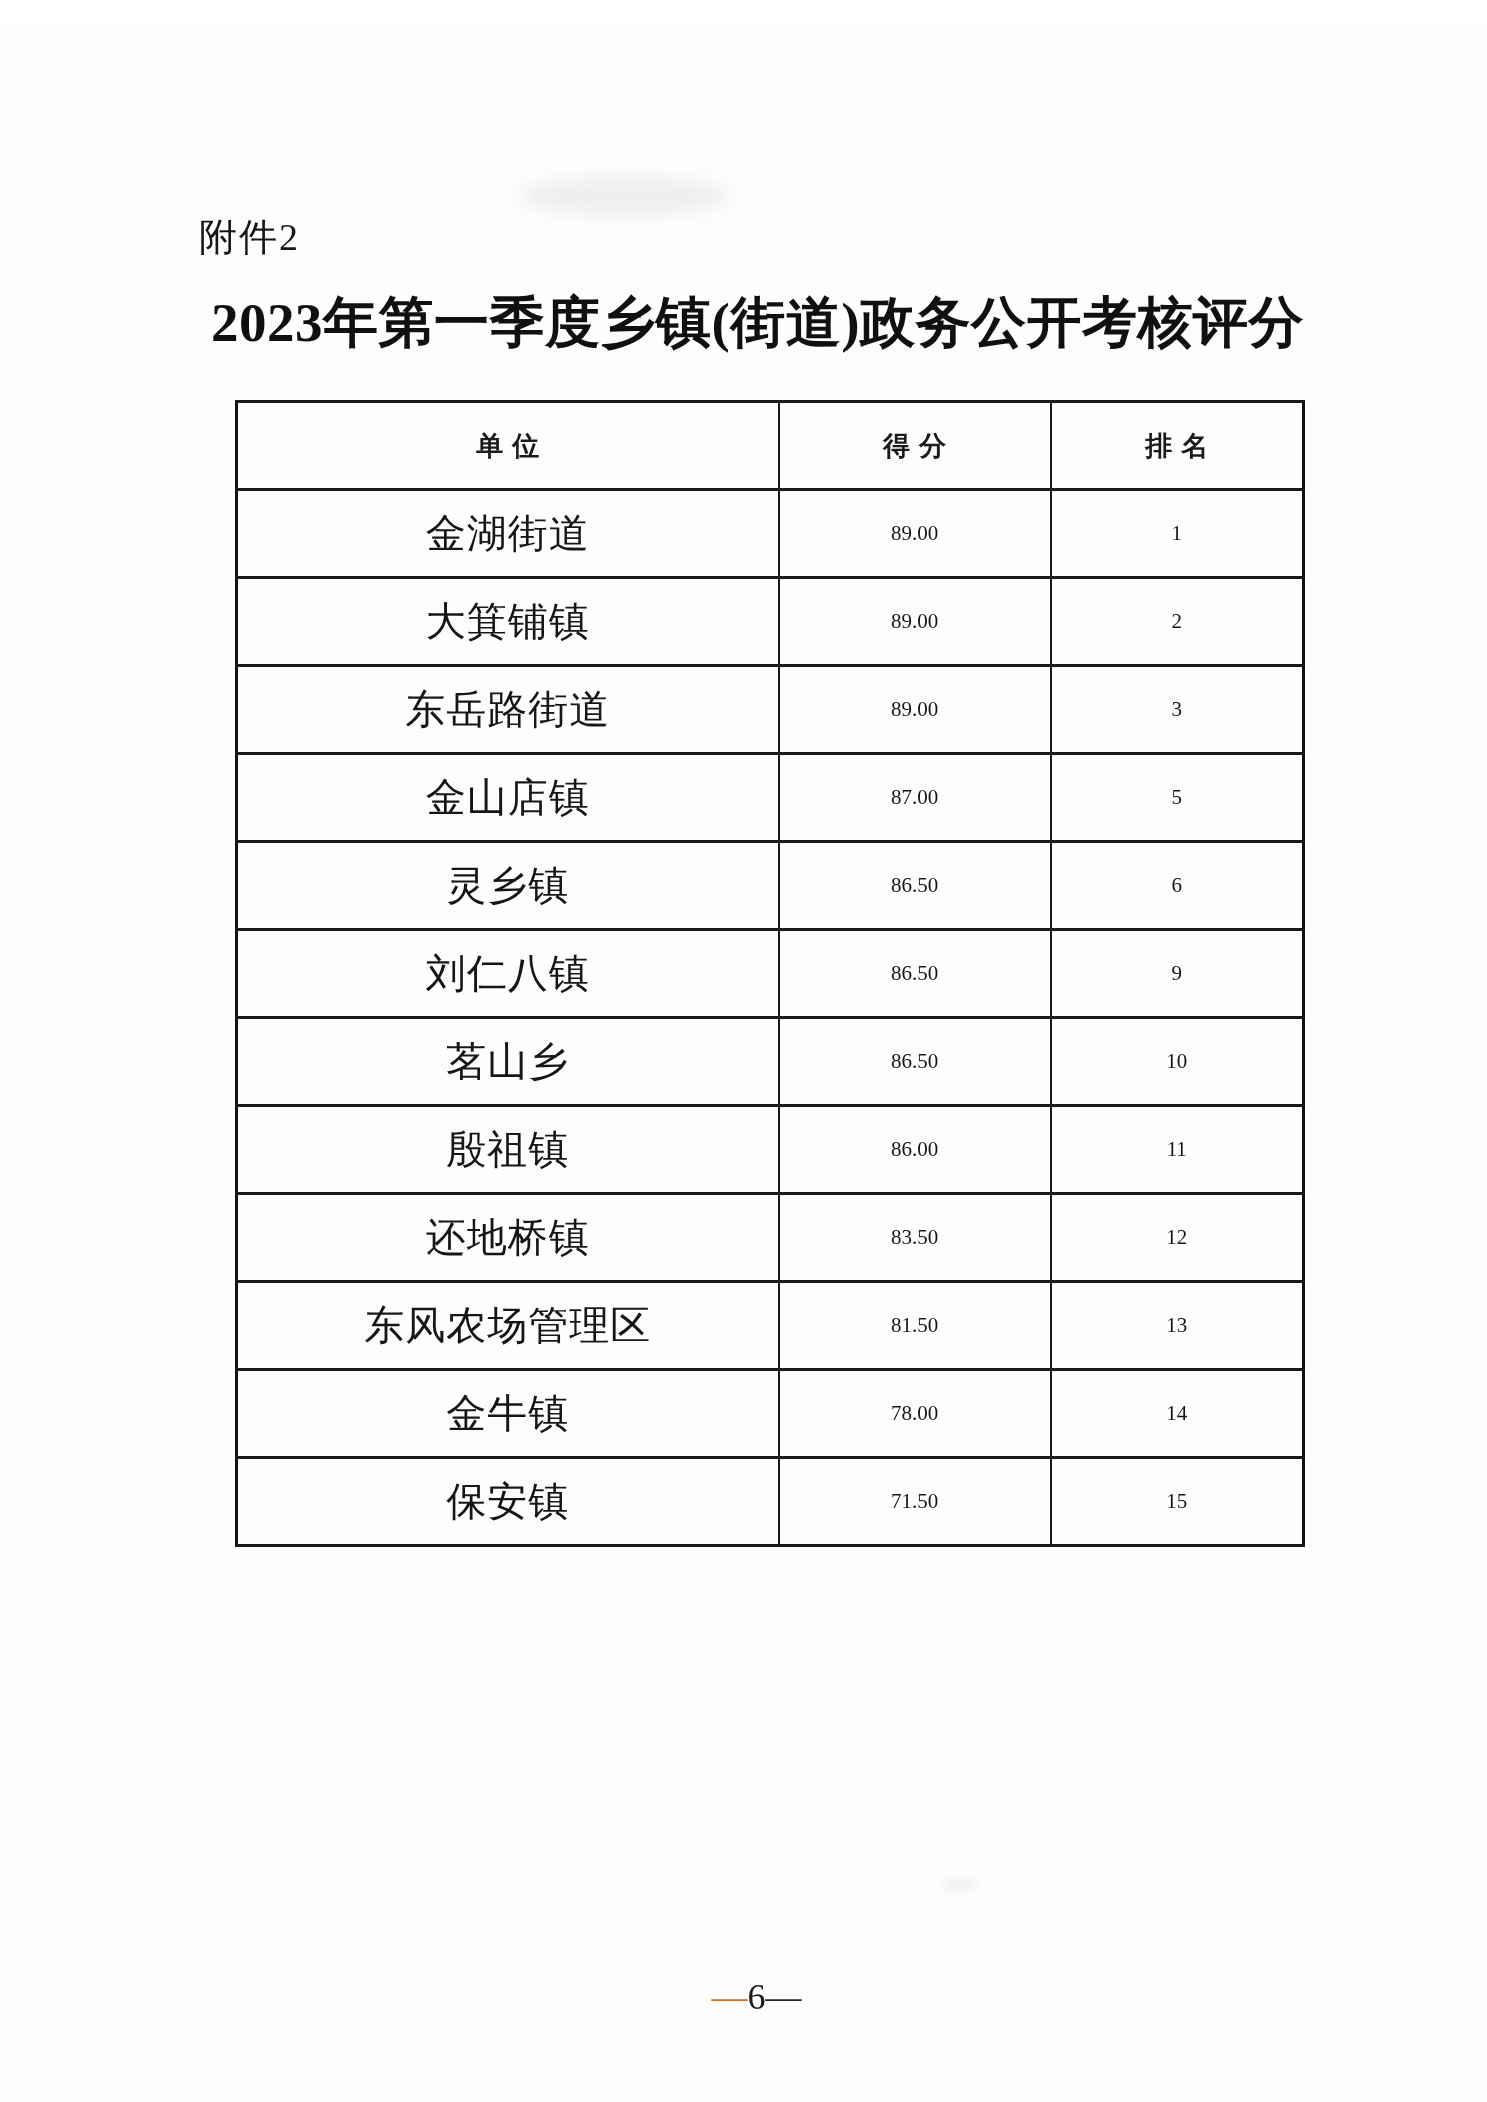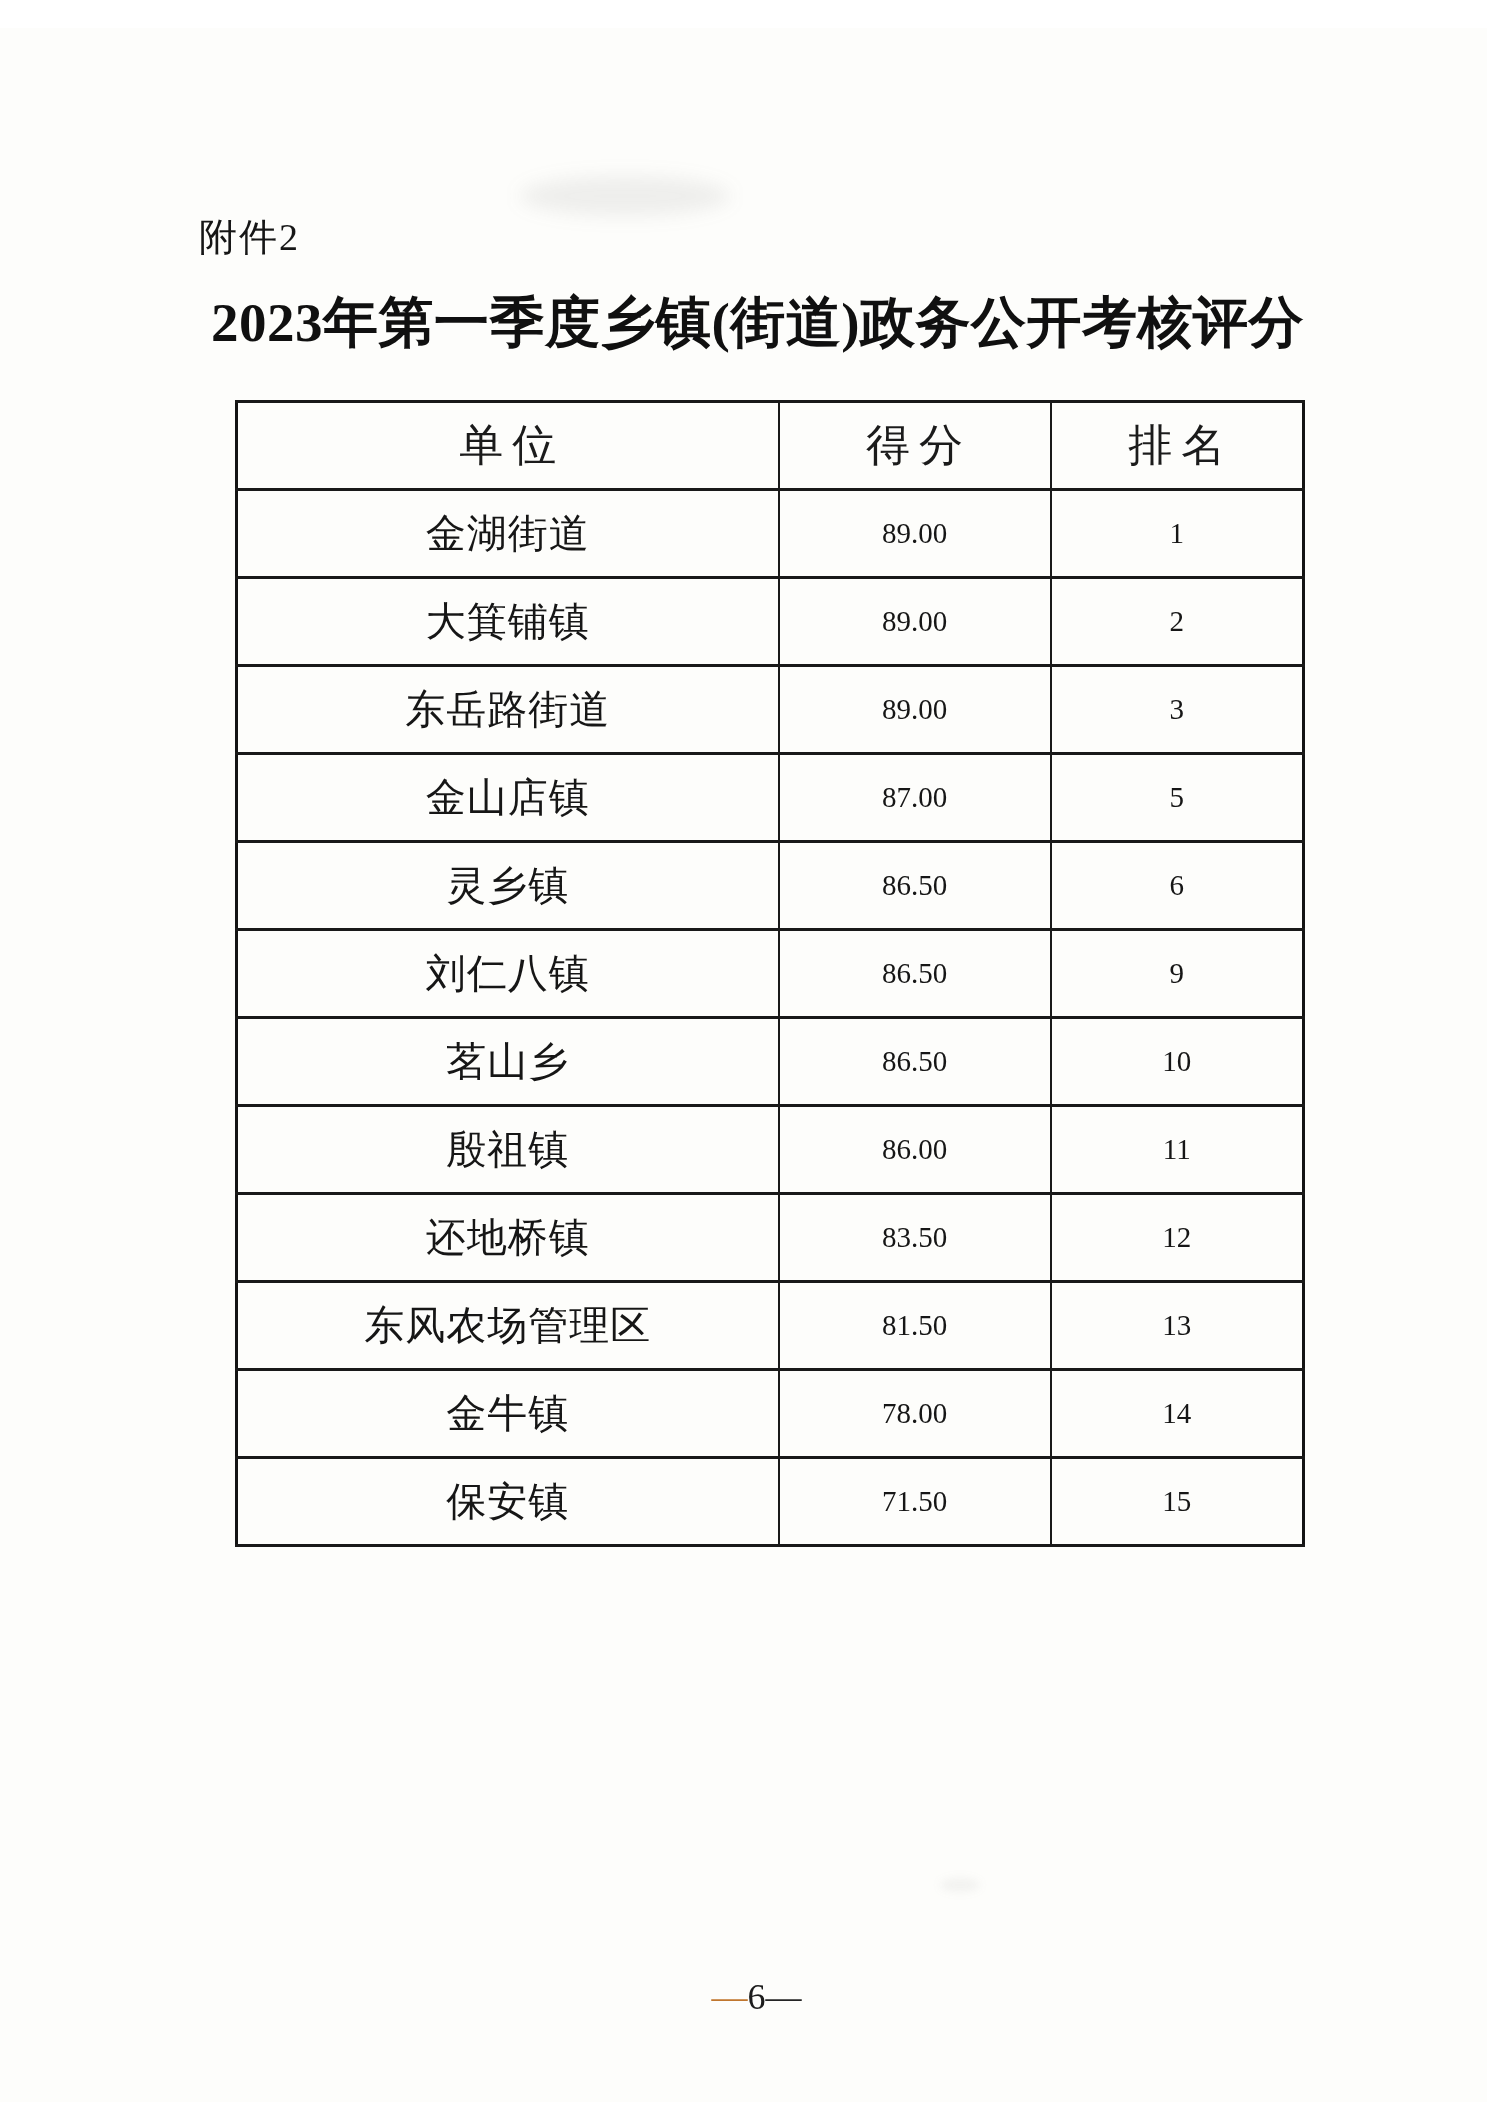--- a/index.html
+++ b/index.html
@@ -77,33 +77,33 @@
     text-align: center;
     vertical-align: middle;
     padding: 0;
     height: 85px; 
     overflow: hidden;
   }
   .score-table {
     border: 3px solid #131313;
   }
   .score-table th {
-    font-weight: normal;
-    font-size: 44px;
+    font-weight: bold;
+    font-size: 27px;
     letter-spacing: 9px;
     padding-left: 9px; 
     color: #1b1b1b;
   }
   .unit-cell {
     font-size: 40px;
     letter-spacing: 1px;
     color: #161616;
   }
   .score-cell, .rank-cell {
-    font-size: 29px;
+    font-size: 21px;
     color: #161616;
   }
   .pageno {
     position: absolute;
     top: 1948px;
     left: 0;
     width: 100%;
     padding-left: 26px;
     box-sizing: border-box;
     text-align: center;

